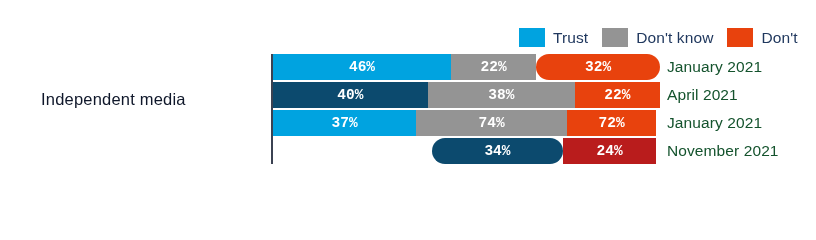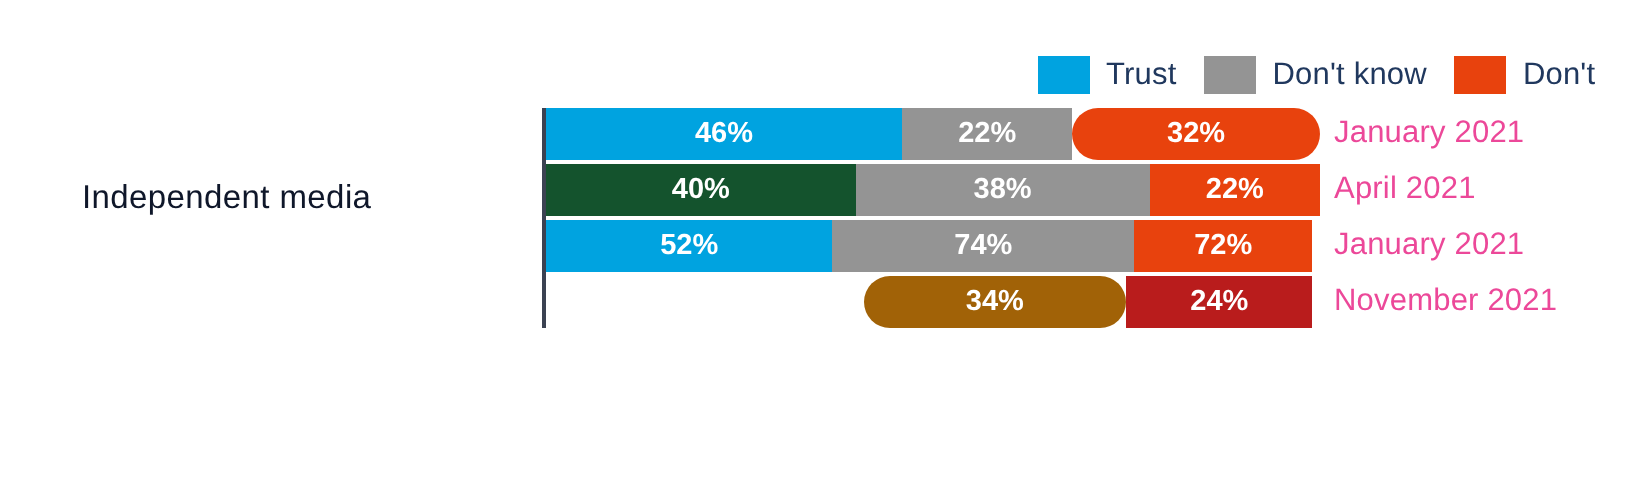--- a/index.html
+++ b/index.html
@@ -77,20 +77,21 @@
     width: 387px;
     height: 110px;
     display: flex;
     flex-direction: column;
   }
   .bar-row {
     flex: 1 1 0;
     display: flex;
     margin-bottom: 2px;
     min-height: 0;
+    font-family: Liberation Mono, monospace;
   }
   .bar-row:last-child { margin-bottom: 0; }
   .bar-seg {
     display: flex;
     align-items: center;
     justify-content: center;
     overflow: hidden;
     box-sizing: border-box;
   }
   .seg-value {
@@ -109,21 +110,21 @@
     width: 149px;
     height: 110px;
     display: flex;
     flex-direction: column;
   }
   .row-label {
     flex: 1 1 0;
     display: flex;
     align-items: center;
     font-size: 15.5px;
-    color: #ec4899;
+    color: #14532d;
     white-space: nowrap;
     margin-bottom: 2px;
     letter-spacing: 0.1px;
   }
   .row-label:last-child { margin-bottom: 0; }
 </style>
 </head>
 <body>
 
 <div id="legend">
@@ -151,46 +152,46 @@
           <span class="seg-value">46%</span>
         </div>
         <div class="bar-seg" style="background: rgb(148, 148, 148); flex: 0 0 22%;">
           <span class="seg-value">22%</span>
         </div>
         <div class="bar-seg" style="background: rgb(232, 66, 13); flex: 0 0 32%; border-radius: 13px;">
           <span class="seg-value">32%</span>
         </div>
       </div>
       <div class="bar-row">
-        <div class="bar-seg" style="background: #14532d; flex: 0 0 40%;">
+        <div class="bar-seg" style="background: #0c4a6e; flex: 0 0 40%;">
           <span class="seg-value">40%</span>
         </div>
         <div class="bar-seg" style="background: rgb(148, 148, 148); flex: 0 0 38%;">
           <span class="seg-value">38%</span>
         </div>
         <div class="bar-seg" style="background: rgb(232, 66, 13); flex: 0 0 22%;">
           <span class="seg-value">22%</span>
         </div>
       </div>
       <div class="bar-row">
         <div class="bar-seg" style="background: rgb(0, 163, 224); flex: 0 0 37%;">
-          <span class="seg-value">52%</span>
+          <span class="seg-value">37%</span>
         </div>
         <div class="bar-seg" style="background: rgb(148, 148, 148); flex: 0 0 39%;">
           <span class="seg-value">74%</span>
         </div>
         <div class="bar-seg" style="background: rgb(232, 66, 13); flex: 0 0 23%;">
           <span class="seg-value">72%</span>
         </div>
       </div>
       <div class="bar-row">
         <div class="bar-seg" style="background: #15803d; flex: 0 0 41%; margin-top: 48px;">
           <span class="seg-value">41%</span>
         </div>
-        <div class="bar-seg" style="background: #a16207; flex: 0 0 34%; border-radius: 13px;">
+        <div class="bar-seg" style="background: #0c4a6e; flex: 0 0 34%; border-radius: 13px;">
           <span class="seg-value">34%</span>
         </div>
         <div class="bar-seg" style="background: #b91c1c; flex: 0 0 24%;">
           <span class="seg-value">24%</span>
         </div>
       </div>
     </div>
 </div>
 
 <div id="row-labels">

